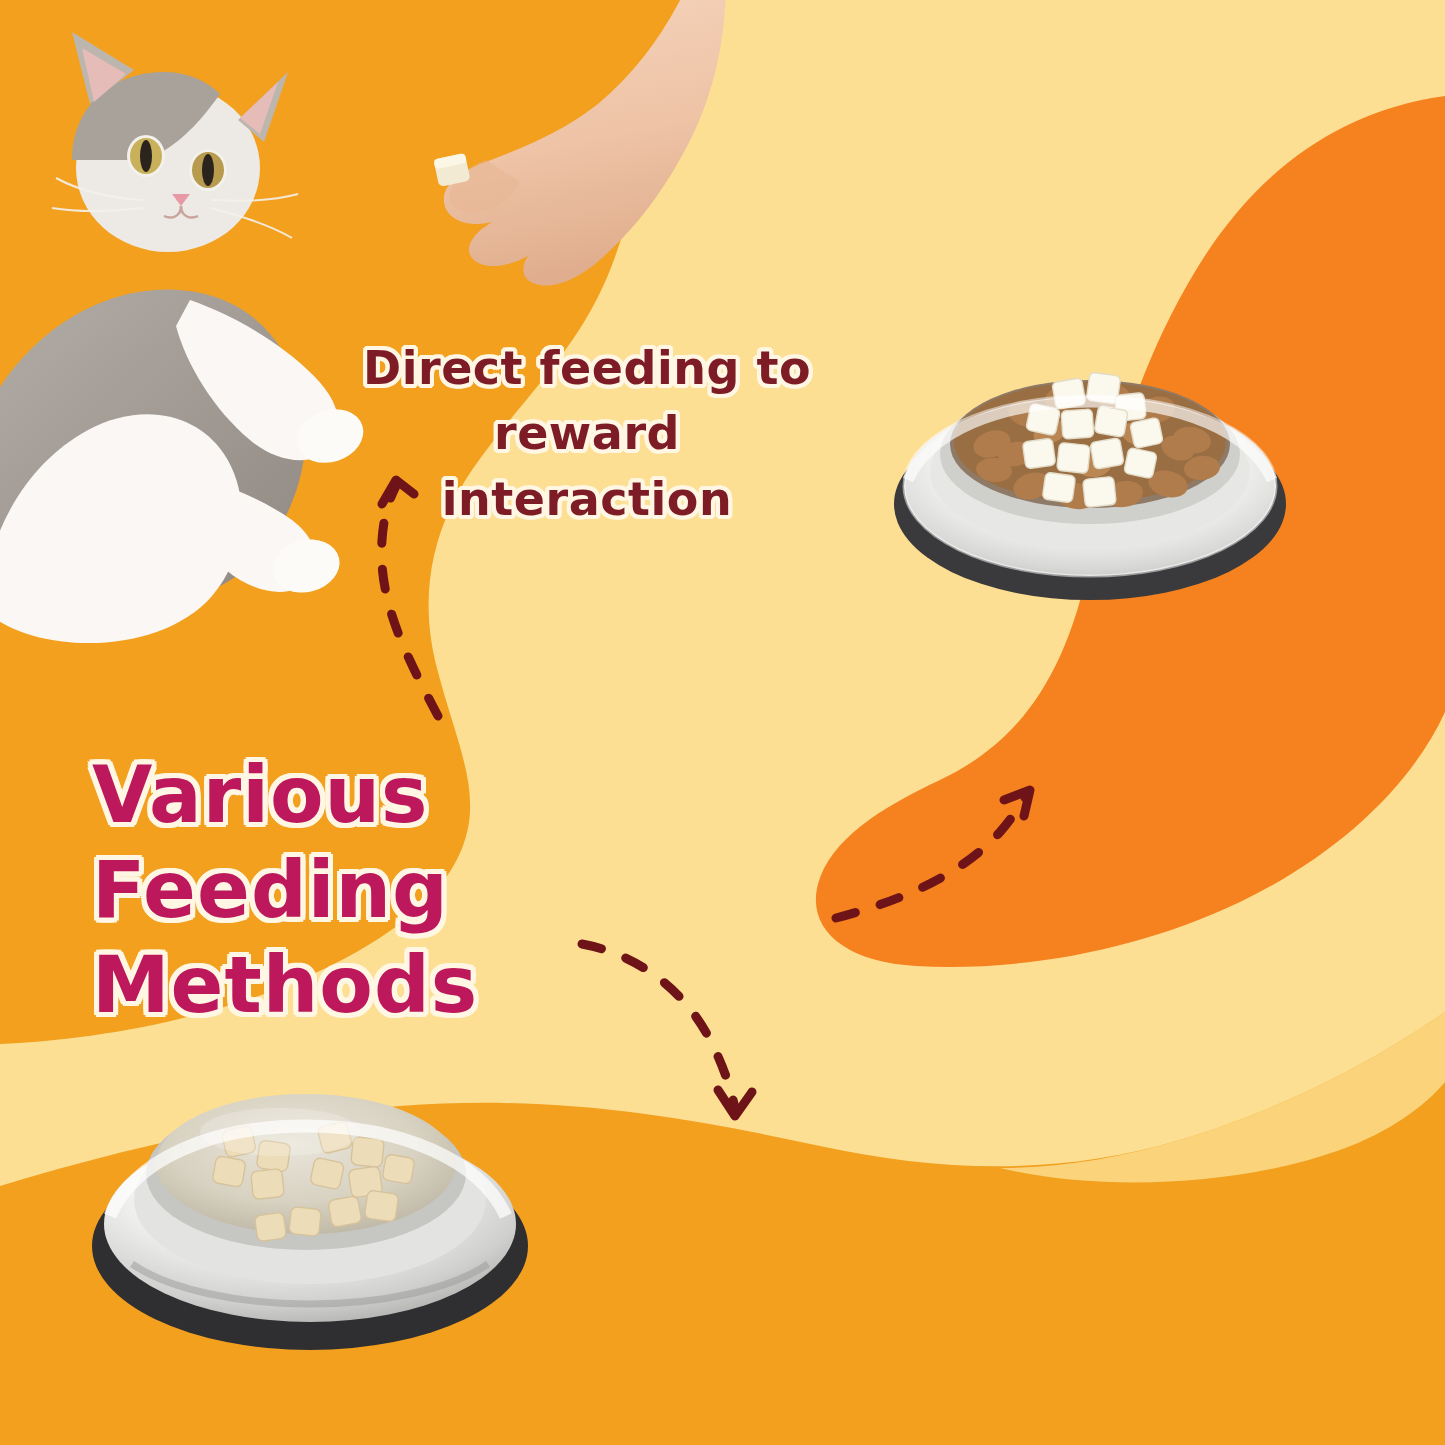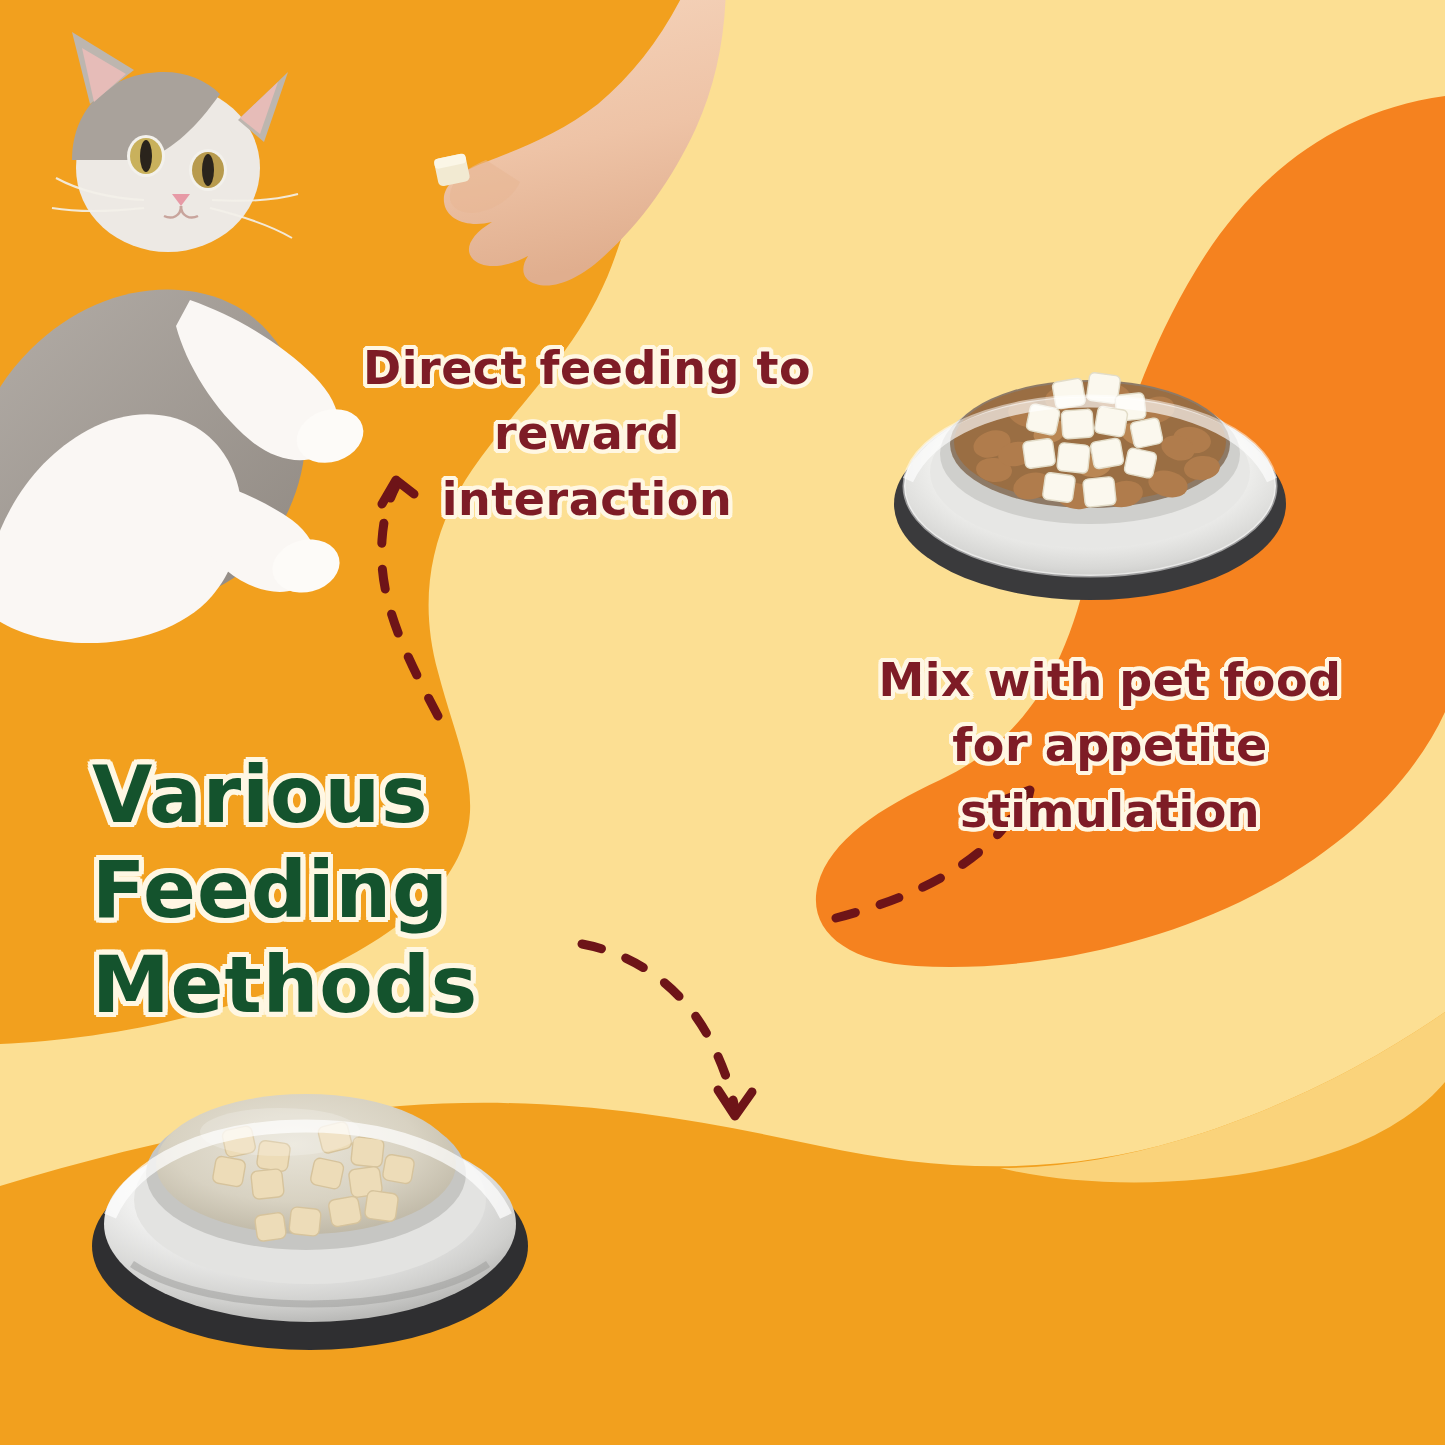--- a/index.html
+++ b/index.html
@@ -30,21 +30,21 @@
       -4px -2px 0 #FFF7E3,  4px -2px 0 #FFF7E3,
       -2px  4px 0 #FFF7E3,  2px  4px 0 #FFF7E3,
       -4px  2px 0 #FFF7E3,  4px  2px 0 #FFF7E3;
   }
   #cap-direct{ left:352px; top:336px;  width:470px; font-size:46px; }
   #cap-mix{    left:800px; top:648px;  width:620px; font-size:46px; }
   #cap-soak{   left:520px; top:1128px; width:820px; font-size:46px; }
 
   #headline{
     position:absolute;left:92px;top:748px;width:760px;
-    color:#14532d;font-weight:700;font-size:78px;line-height:1.22;
+    color:#be185d;font-weight:700;font-size:78px;line-height:1.22;
     letter-spacing:1px;white-space:pre-line;text-align:left;
     text-shadow:
       -3px -3px 0 #FFF7E3,  3px -3px 0 #FFF7E3,
       -3px  3px 0 #FFF7E3,  3px  3px 0 #FFF7E3,
       -5px  0   0 #FFF7E3,  5px  0   0 #FFF7E3,
        0   -5px 0 #FFF7E3,  0    5px 0 #FFF7E3,
       -3px -5px 0 #FFF7E3,  3px -5px 0 #FFF7E3,
       -5px -3px 0 #FFF7E3,  5px -3px 0 #FFF7E3,
       -3px  5px 0 #FFF7E3,  3px  5px 0 #FFF7E3,
       -5px  3px 0 #FFF7E3,  5px  3px 0 #FFF7E3;
@@ -301,20 +301,18 @@
   </svg>
 
   <div class="photo" id="cat-photo"></div>
   <div class="photo" id="hand-photo"></div>
   <div class="photo" id="food-bowl-photo"></div>
   <div class="photo" id="water-bowl-photo"></div>
 
   <div class="cap" id="cap-direct">Direct feeding to
 reward interaction</div>
 
-  <div class="cap" id="cap-mix">Mix with pet food
-for appetite stimulation</div>
 
 
   <div id="headline">Various
 Feeding Methods</div>
 
 </div>
 
 </body></html>

